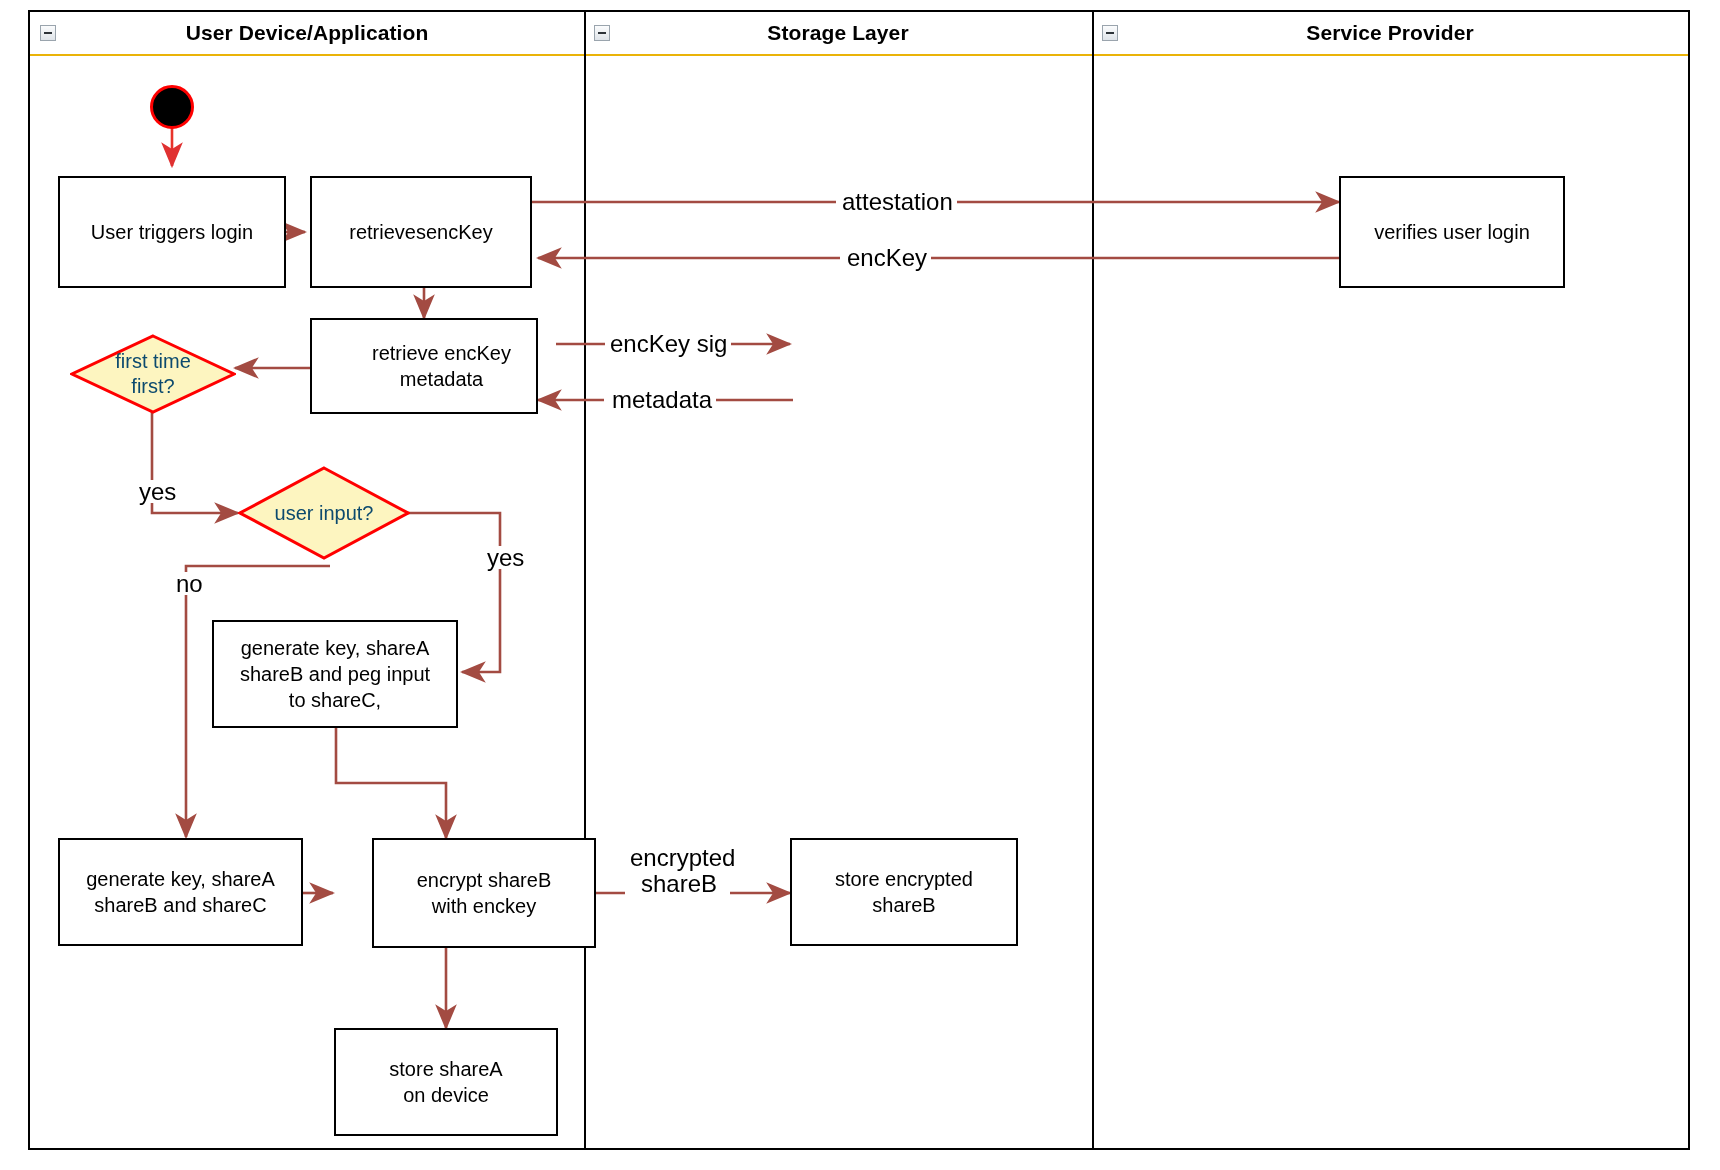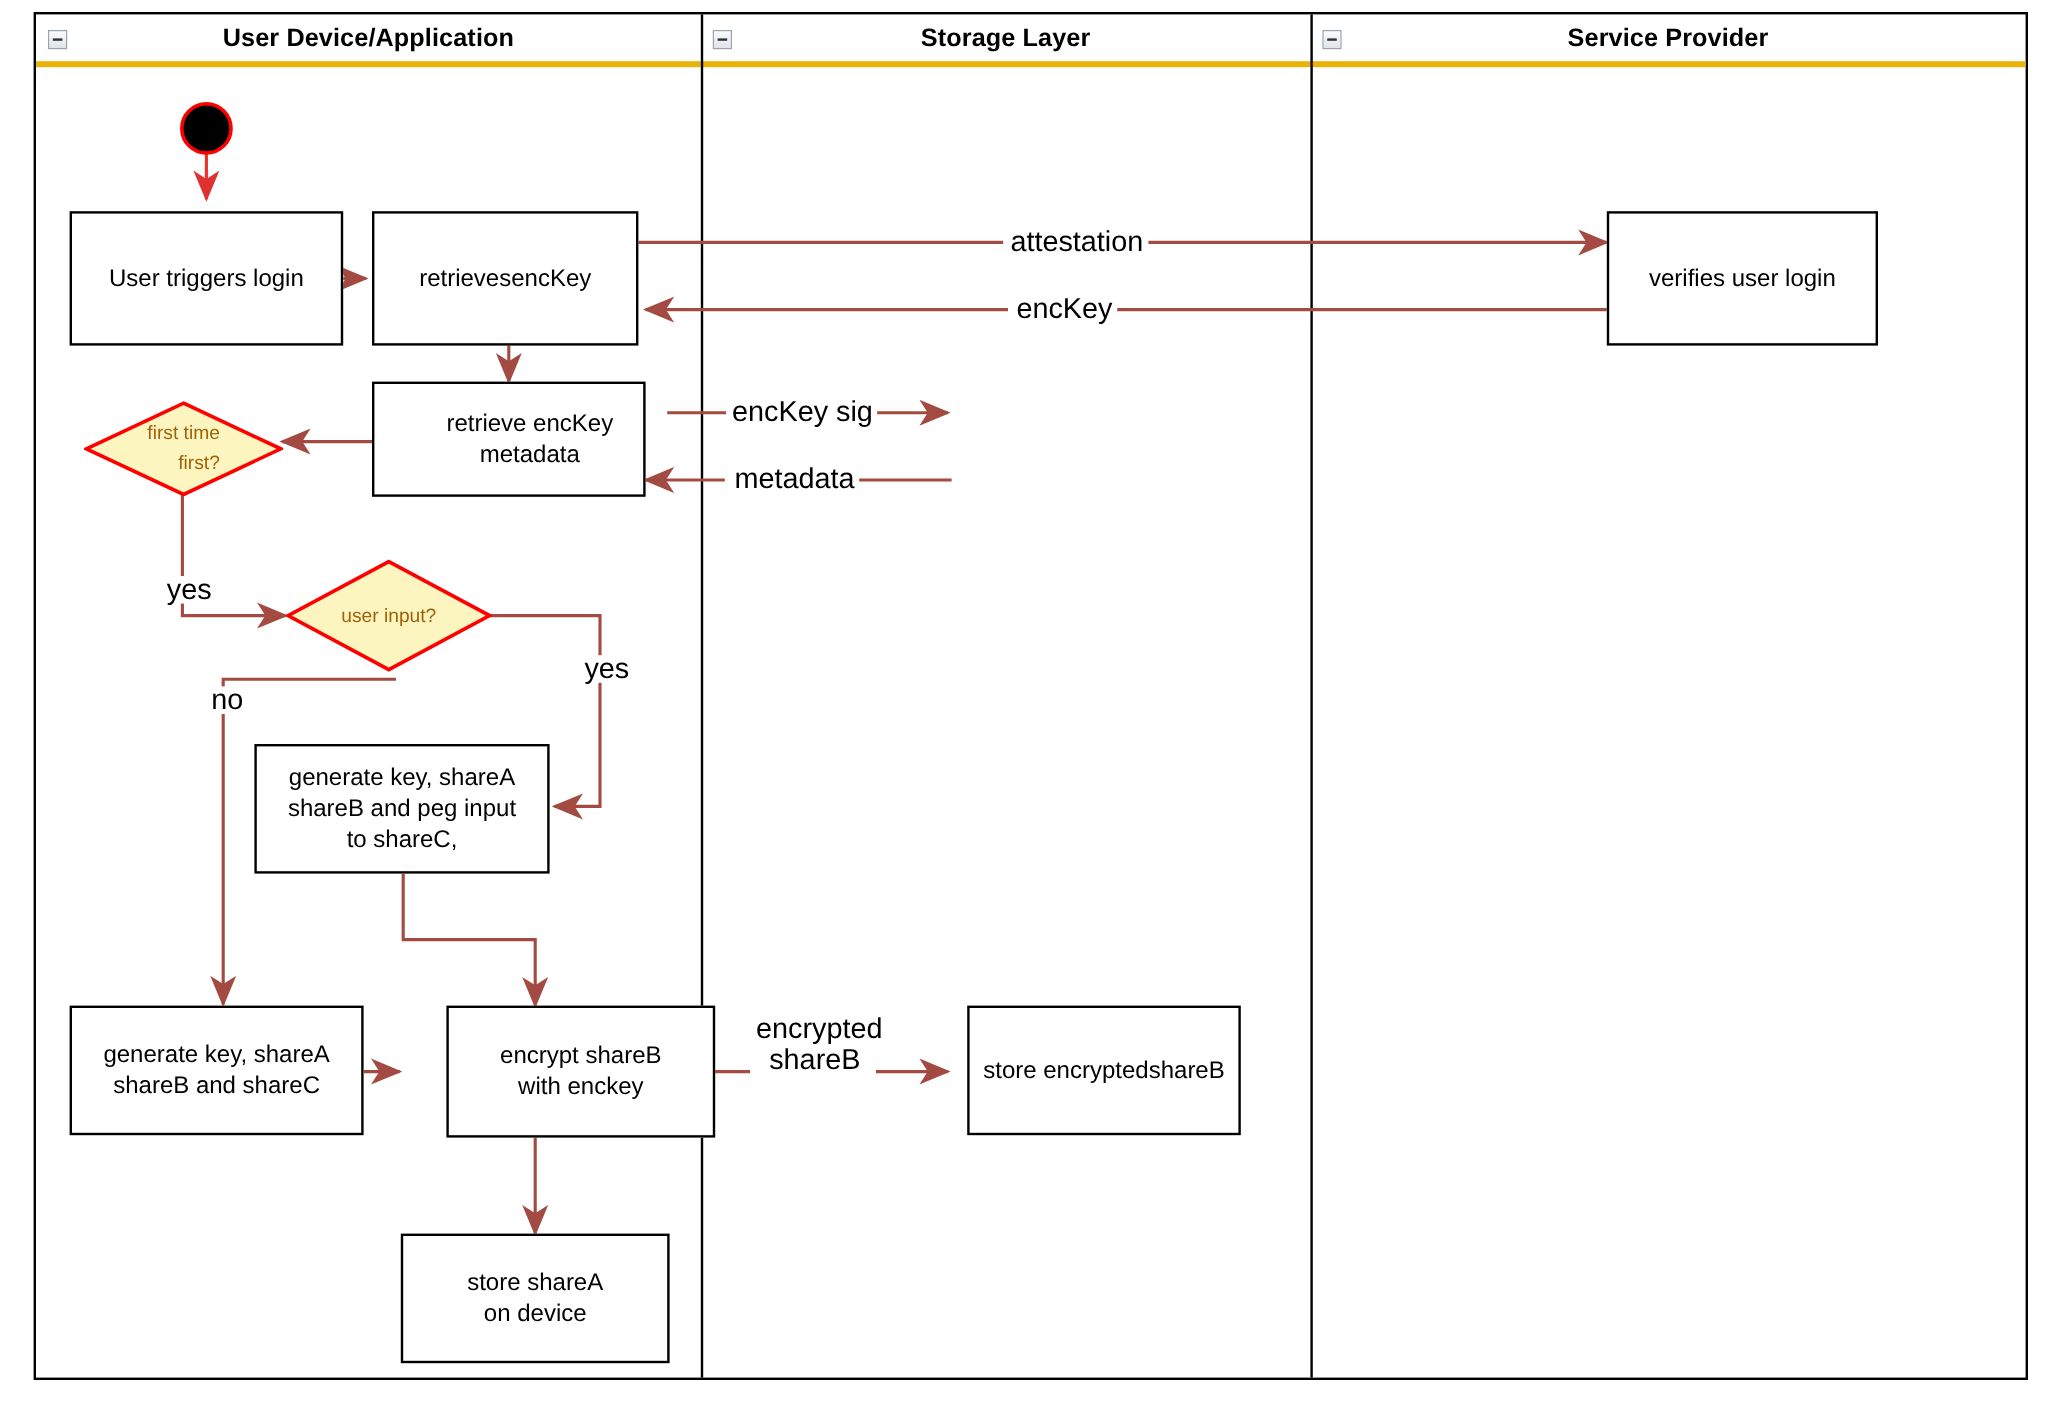--- a/index.html
+++ b/index.html
@@ -31,21 +31,21 @@
     top: 0;
     width: 0;
     height: 100%;
     border-left: 2px solid #000000;
   }
   .lane-header {
     position: absolute;
     top: 0;
     height: 44px;
     box-sizing: border-box;
-    border-bottom: 5px solid #eab308;
+    border-bottom: 2px solid #eab308;
     display: flex;
     align-items: center;
     justify-content: center;
   }
   .lane-title {
     font-size: 21px;
     font-weight: bold;
     color: #000000;
     letter-spacing: 0.1px;
     white-space: nowrap;
@@ -107,24 +107,24 @@
     align-items: center;
     justify-content: center;
   }
   .decision .dshape {
     position: absolute;
     inset: 0;
   }
   .decision .txt {
     position: relative;
     z-index: 2;
-    font-size: 16px;
+    font-size: 20px;
     line-height: 25px;
-    color: #a16207;
-    text-align: right;
+    color: #0c4a6e;
+    text-align: center;
     white-space: nowrap;
   }
 
   
   .edge-label {
     position: absolute;
     font-size: 24px;
     line-height: 23px;
     color: #000000;
     background: #ffffff;
@@ -264,21 +264,21 @@
     <span class="txt">encrypt shareB</span>
     <span class="txt">with enckey</span>
   </div>
 
   <div class="node activity" style="left:334px; top:1028px; width:224px; height:108px; flex-direction:column;text-align:center;">
     <span class="txt">store shareA</span>
     <span class="txt">on device</span>
   </div>
 
 
-  <div class="node activity" style="left:790px; top:838px; width:228px; height:108px; flex-direction:row;margin-left:16px;">
+  <div class="node activity" style="left:790px; top:838px; width:228px; height:108px; flex-direction:column;">
     <span class="txt">store encrypted</span>
     <span class="txt">shareB</span>
   </div>
 
   <div class="node activity" style="left:1339px; top:176px; width:226px; height:112px;">
     <span class="txt">verifies user login</span>
   </div>
 
   <div class="edge-label" style="left:838px; top:190px;">attestation</div>
 

